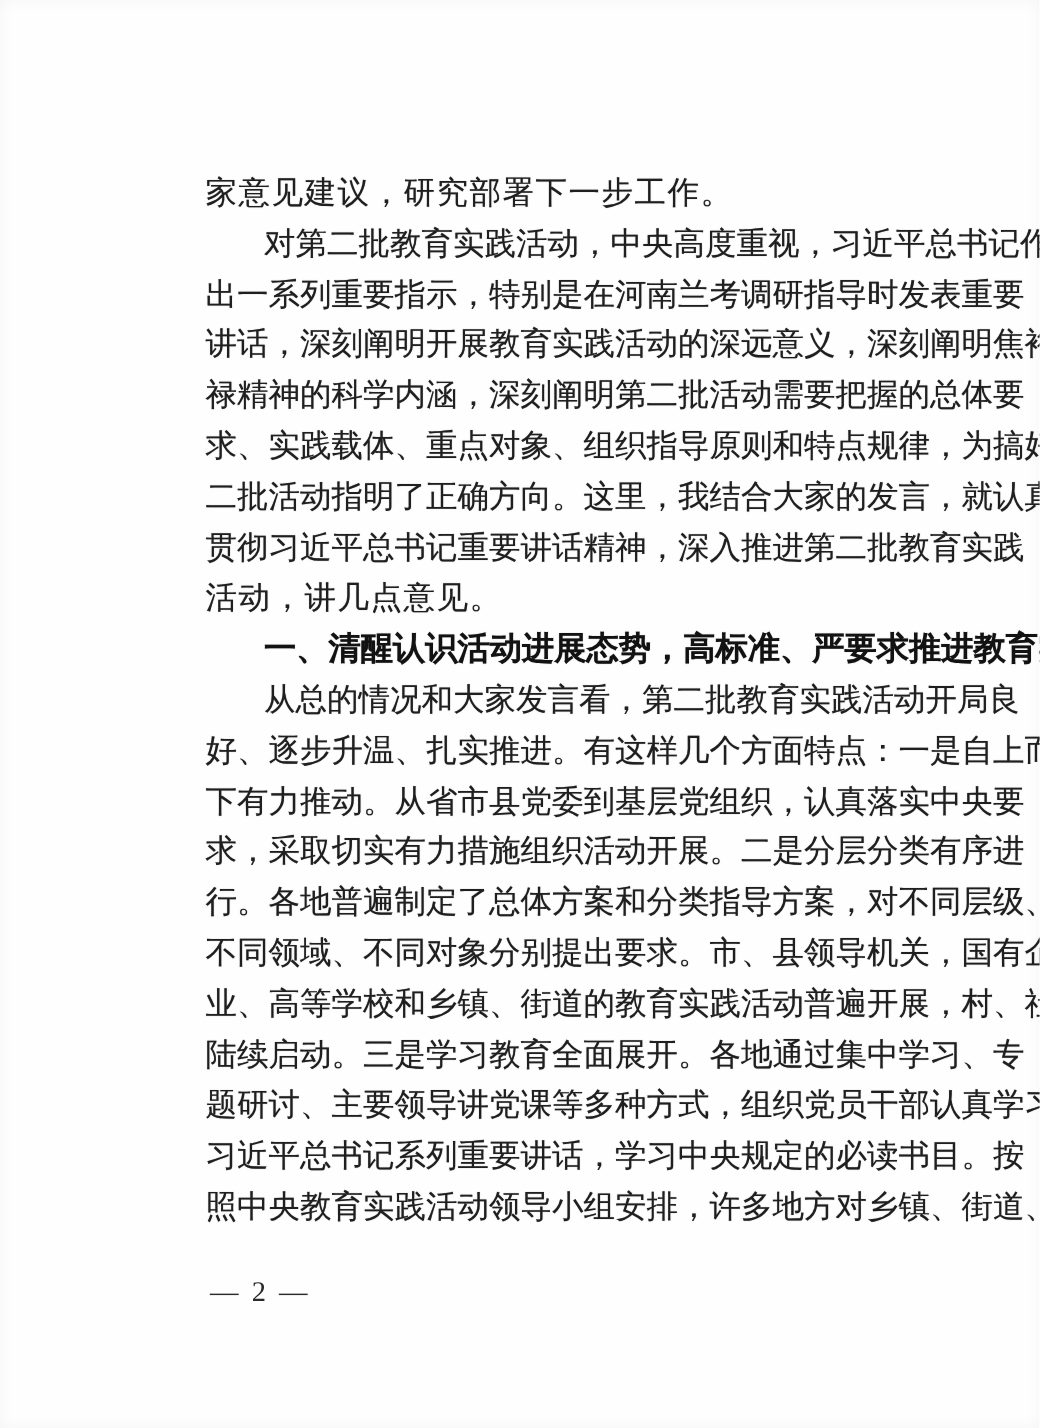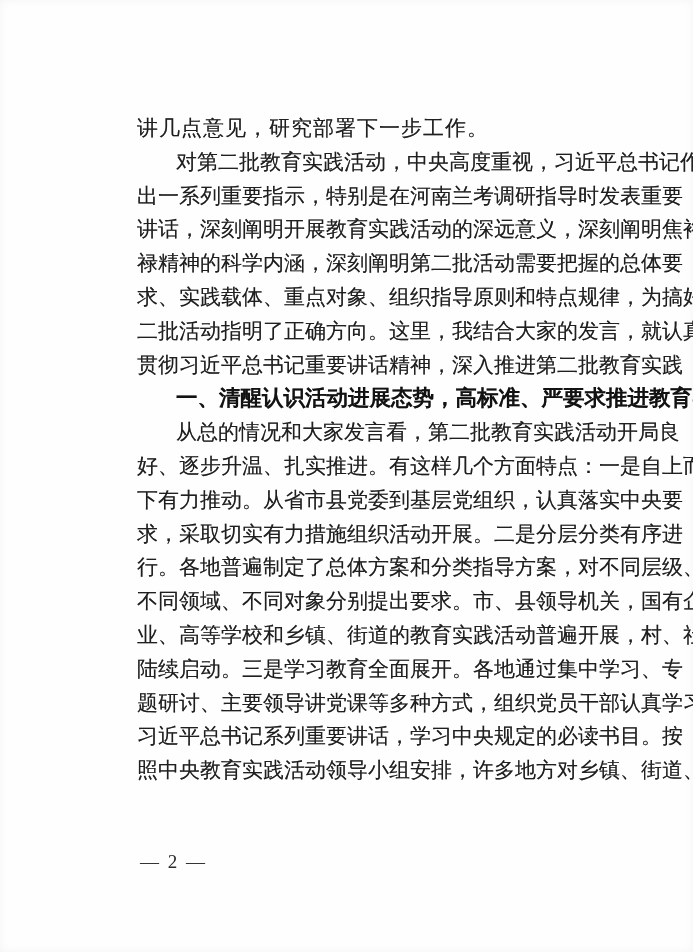--- a/index.html
+++ b/index.html
@@ -57,21 +57,21 @@
     letter-spacing: 2px;
   }
 </style>
 </head>
 <body>
 
 <div class="scan-page">
 
   <div class="text-block">
 
-  <div class="line short">讲几点意见，研究部署下一步工作。</div>
+  <div class="line short">家意见建议，研究部署下一步工作。</div>
       <div class="line just ind">
         <span>对</span>
         <span>第</span>
         <span>二</span>
         <span>批</span>
         <span>教</span>
         <span>育</span>
         <span>实</span>
         <span>践</span>
         <span>活</span>
@@ -256,20 +256,21 @@
         <span>推</span>
         <span>进</span>
         <span>第</span>
         <span>二</span>
         <span>批</span>
         <span>教</span>
         <span>育</span>
         <span>实</span>
         <span>践</span>
       </div>
+      <div class="line short">活动，讲几点意见。</div>
       <div class="line just ind bold">
         <span>一</span>
         <span>、</span>
         <span>清</span>
         <span>醒</span>
         <span>认</span>
         <span>识</span>
         <span>活</span>
         <span>动</span>
         <span>进</span>

